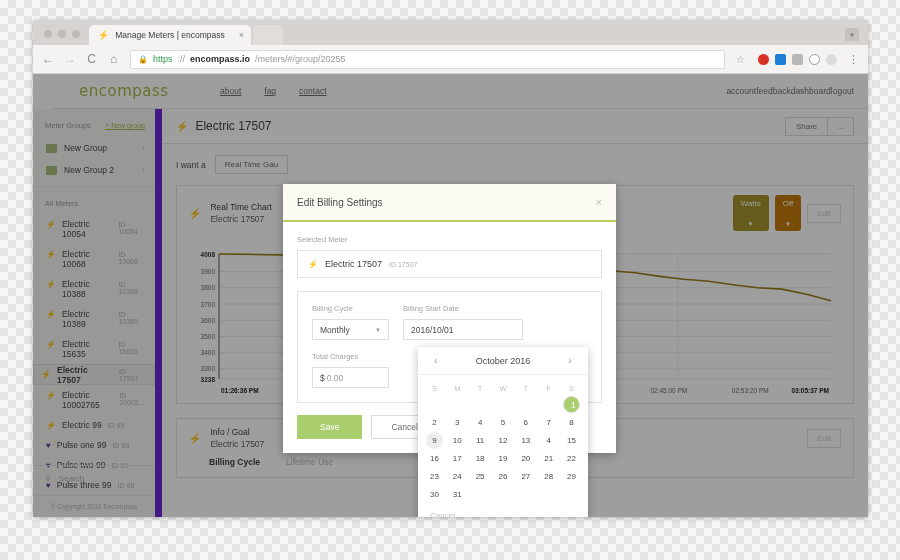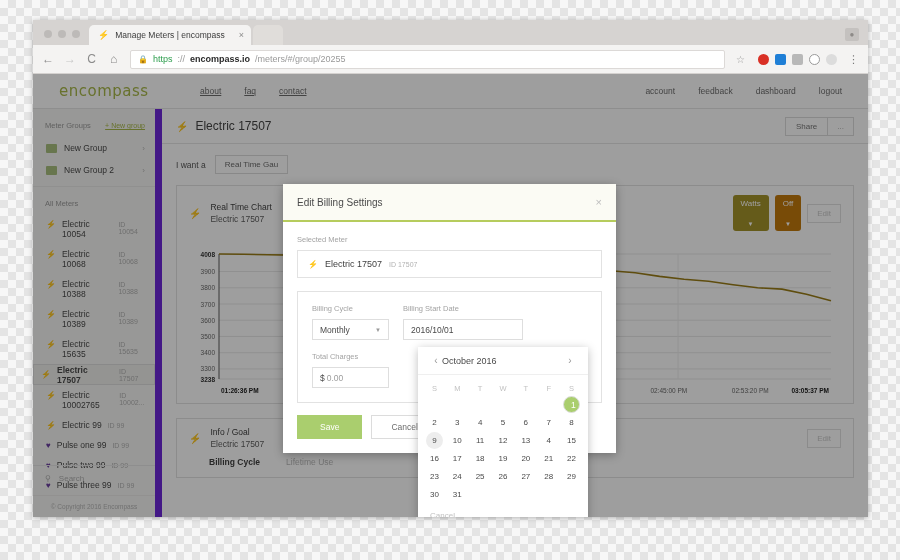--- a/index.html
+++ b/index.html
@@ -98,30 +98,30 @@
     position: relative;
     width: 835px; height: 443px;
     background: #fff;
     overflow: hidden;
   }
   .app { position: absolute; inset: 0; }
   
   .topnav {
     height: 35px;
     border-bottom: 1px solid #e6e6e6;
-    display: flex; align-items: center;
+    display: flex; align-items: center; margin-left: 20px;
   }
   .logo {
     width: 145px; padding-left: 26px;
     font-size: 15px; color: #a8b84a;
     letter-spacing: 0.5px;
     font-family: "DejaVu Sans", sans-serif;
   }
   .nav-left { display: flex; gap: 23px; padding-left: 22px; font-size: 8.5px; color: #6d6d6d; text-decoration: underline; }
-  .nav-right { margin-left: auto; display: flex; gap: 23px; padding-right: 26px; font-size: 8.5px; color: #6d6d6d; }
+  .nav-right { margin-left: auto; display: flex; padding-right: 14px; font-size: 8.5px; color: #6d6d6d; }
   
   .body-row { display: flex; height: 408px; }
   .sidebar {
     width: 145px;
     background: #f6f6f4;
     border-right: 7px solid #6d28d9;
     position: relative;
     font-size: 8.5px;
   }
   .side-head {
@@ -261,21 +261,21 @@
     background: #fff;
     box-shadow: 0 2px 9px rgba(0,0,0,0.26);
     padding-bottom: 5px;
   }
   .dp-head {
     display: flex; align-items: center;
     padding: 8px 12px;
     border-bottom: 1px solid #efefef;
   }
   .dp-arrow { color: #9a9a9a; font-size: 10px; width: 12px; text-align: center; }
-  .dp-month { flex: 1; font-size: 9px; color: #4a4a4a; }
+  .dp-month { flex: 1; text-align: center; font-size: 9px; color: #4a4a4a; }
   .dp-grid { display: grid; grid-template-columns: repeat(7, 1fr); padding: 4px 5px 0; }
   .dp-dow {
     text-align: center; font-size: 7.5px; color: #c2c2c2;
     padding: 5px 0 3px;
   }
   .dp-day {
     text-align: center; font-size: 8px; color: #4a4a4a;
     height: 18px; line-height: 18px;
     position: relative;
   }

